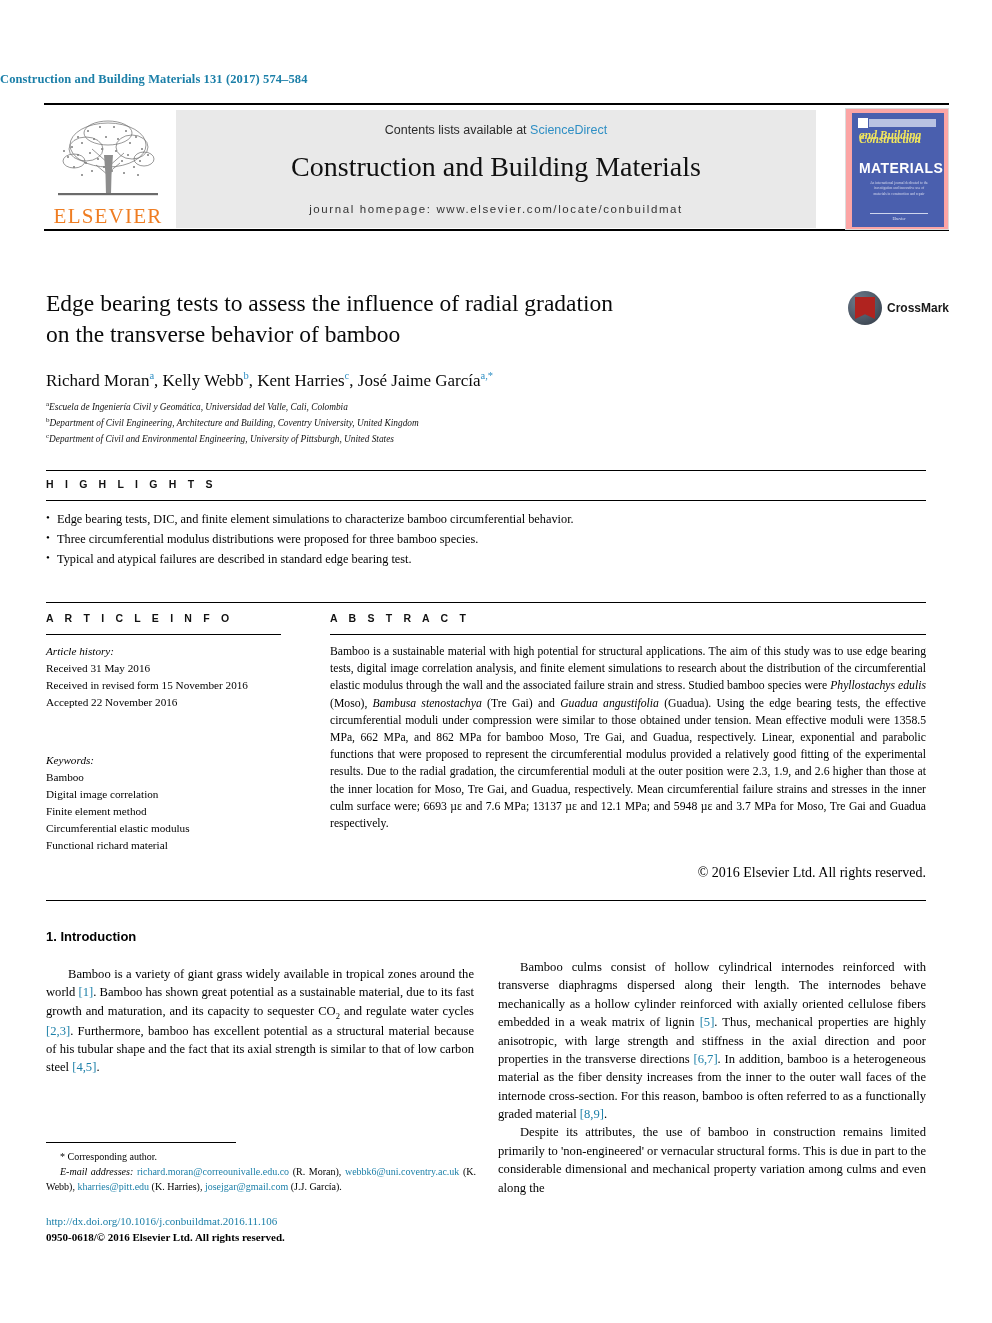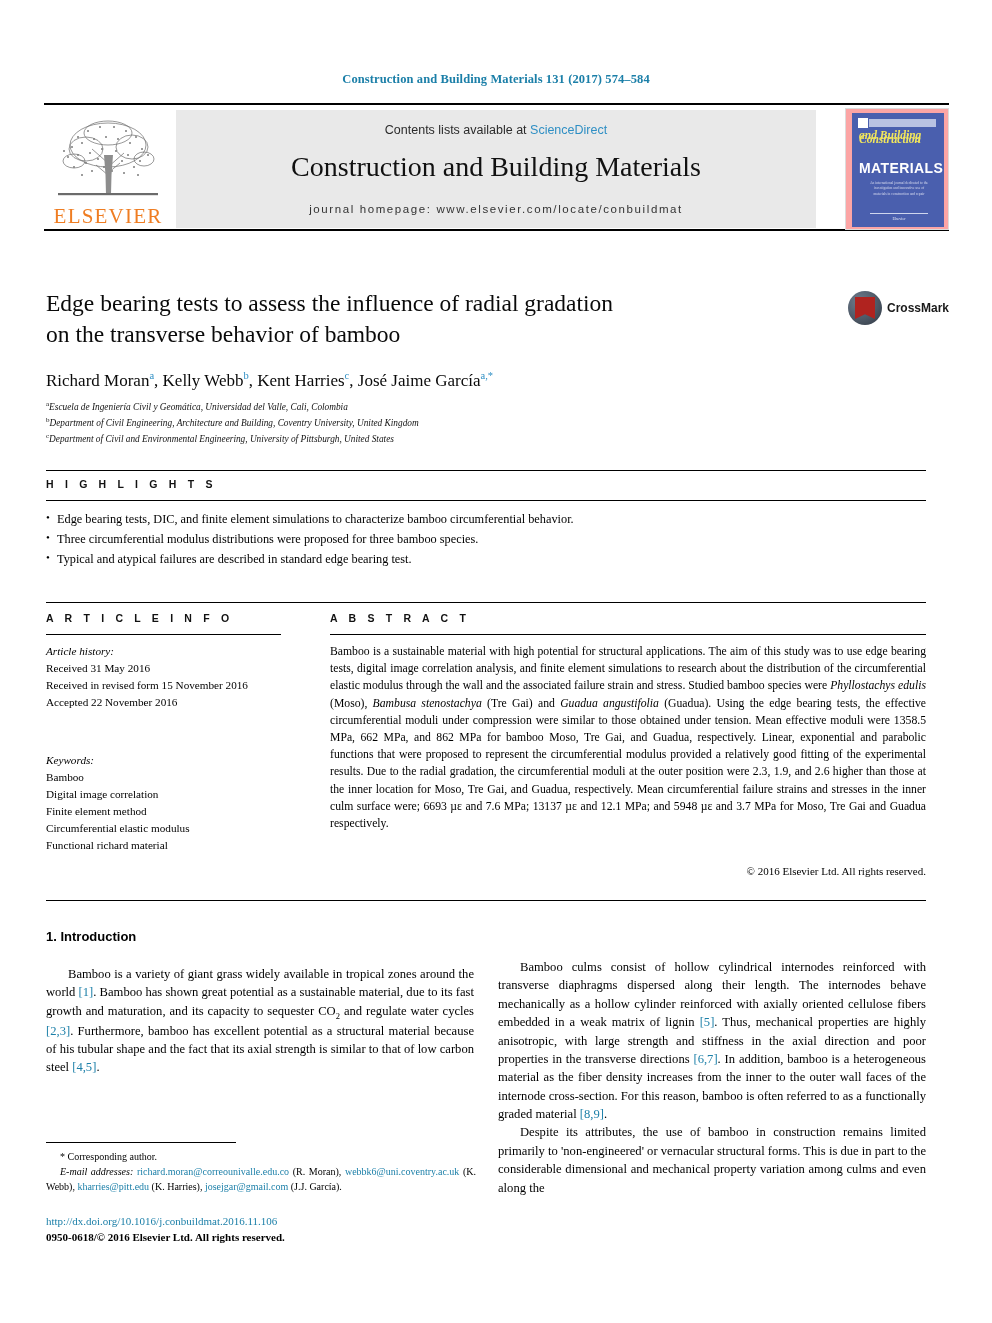--- a/index.html
+++ b/index.html
@@ -12,21 +12,21 @@
     color: #000000;
     position: relative;
     overflow: hidden;
   }
   .page { position: relative; width: 992px; height: 1323px; }
 
   
   .running-head {
     position: absolute;
     top: 72px; left: 0; width: 992px;
-    text-align: center;
+    text-align: left;
     font-family: "Liberation Serif", serif;
     font-weight: bold;
     font-size: 12.5px;
     color: #1b7fa8;
     letter-spacing: 0.1px;
   }
 
   
   .masthead {
     position: absolute;
@@ -224,21 +224,21 @@
     font-family: "Liberation Serif", serif;
     font-size: 11.7px;
     line-height: 1.47;
     text-align: justify;
   }
   .abs-body i { font-style: italic; }
   .abs-copy {
     position: absolute; left: 0; top: 253px; width: 596px;
     text-align: right;
     font-family: "Liberation Serif", serif;
-    font-size: 11px;
+    font-size: 14px;
   }
 
   .bottom-rule { position:absolute; left:46px; top:900px; width:880px; height:0.9px; background:#000; }
 
   
   .col {
     position: absolute;
     width: 428px;
     font-family: "Liberation Serif", serif;
     font-size: 12.6px;

